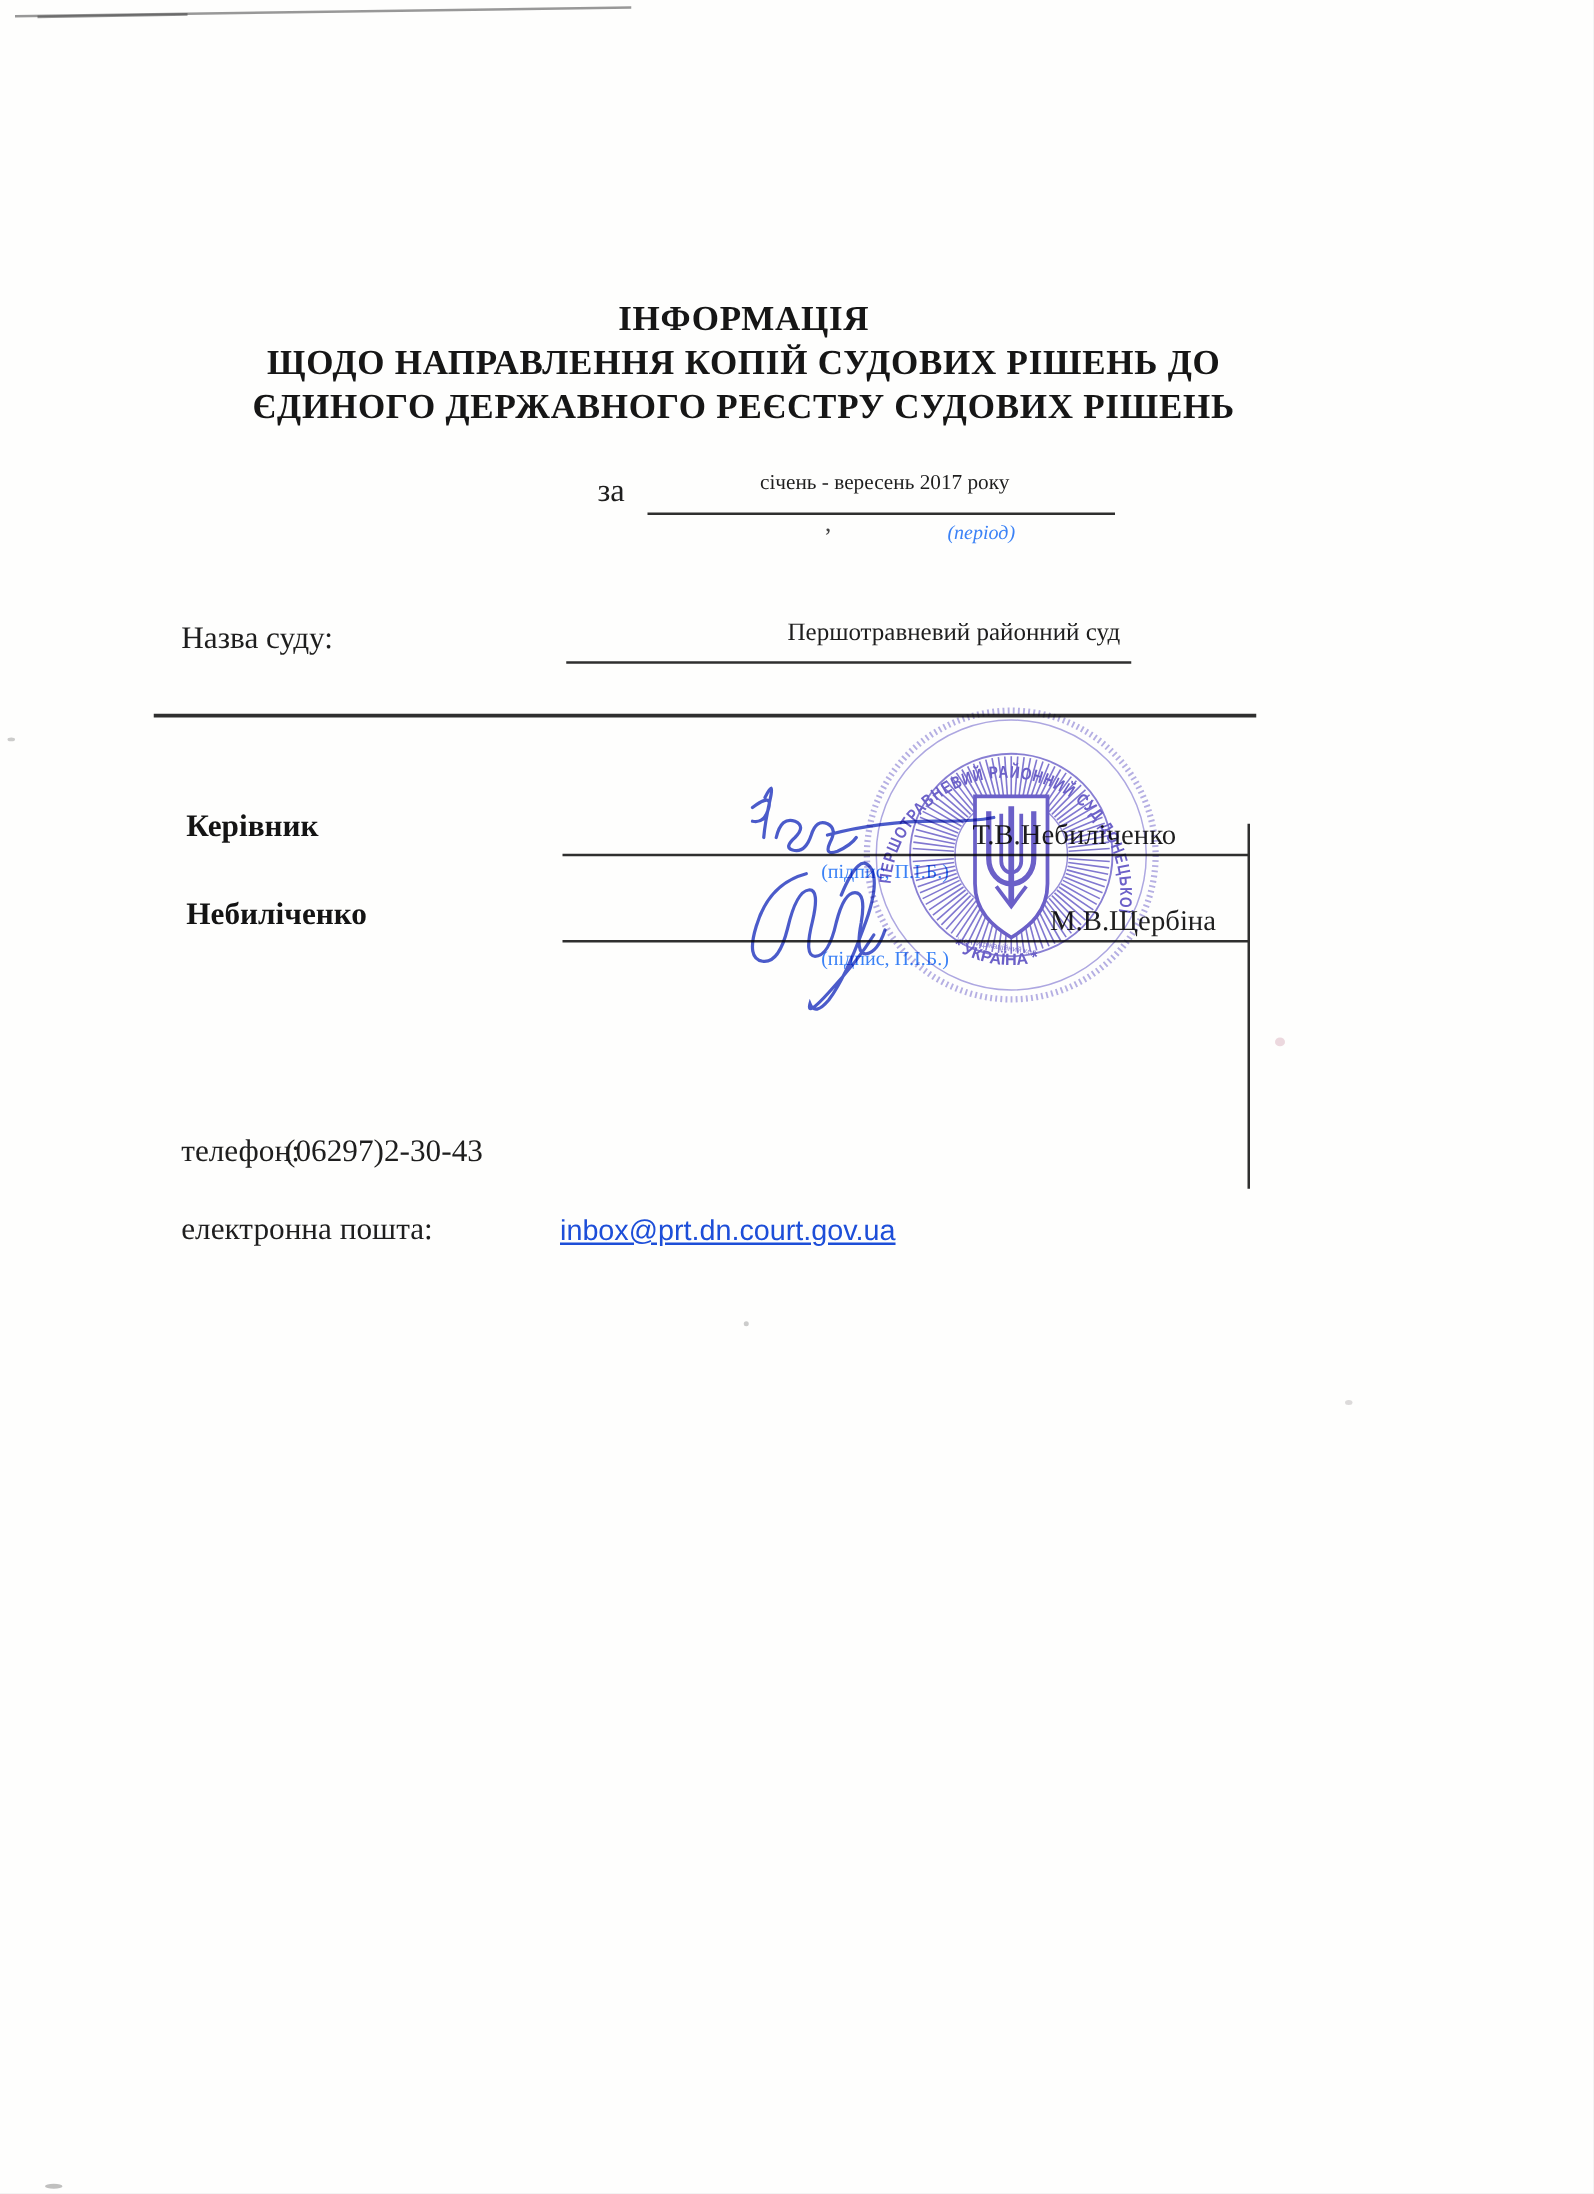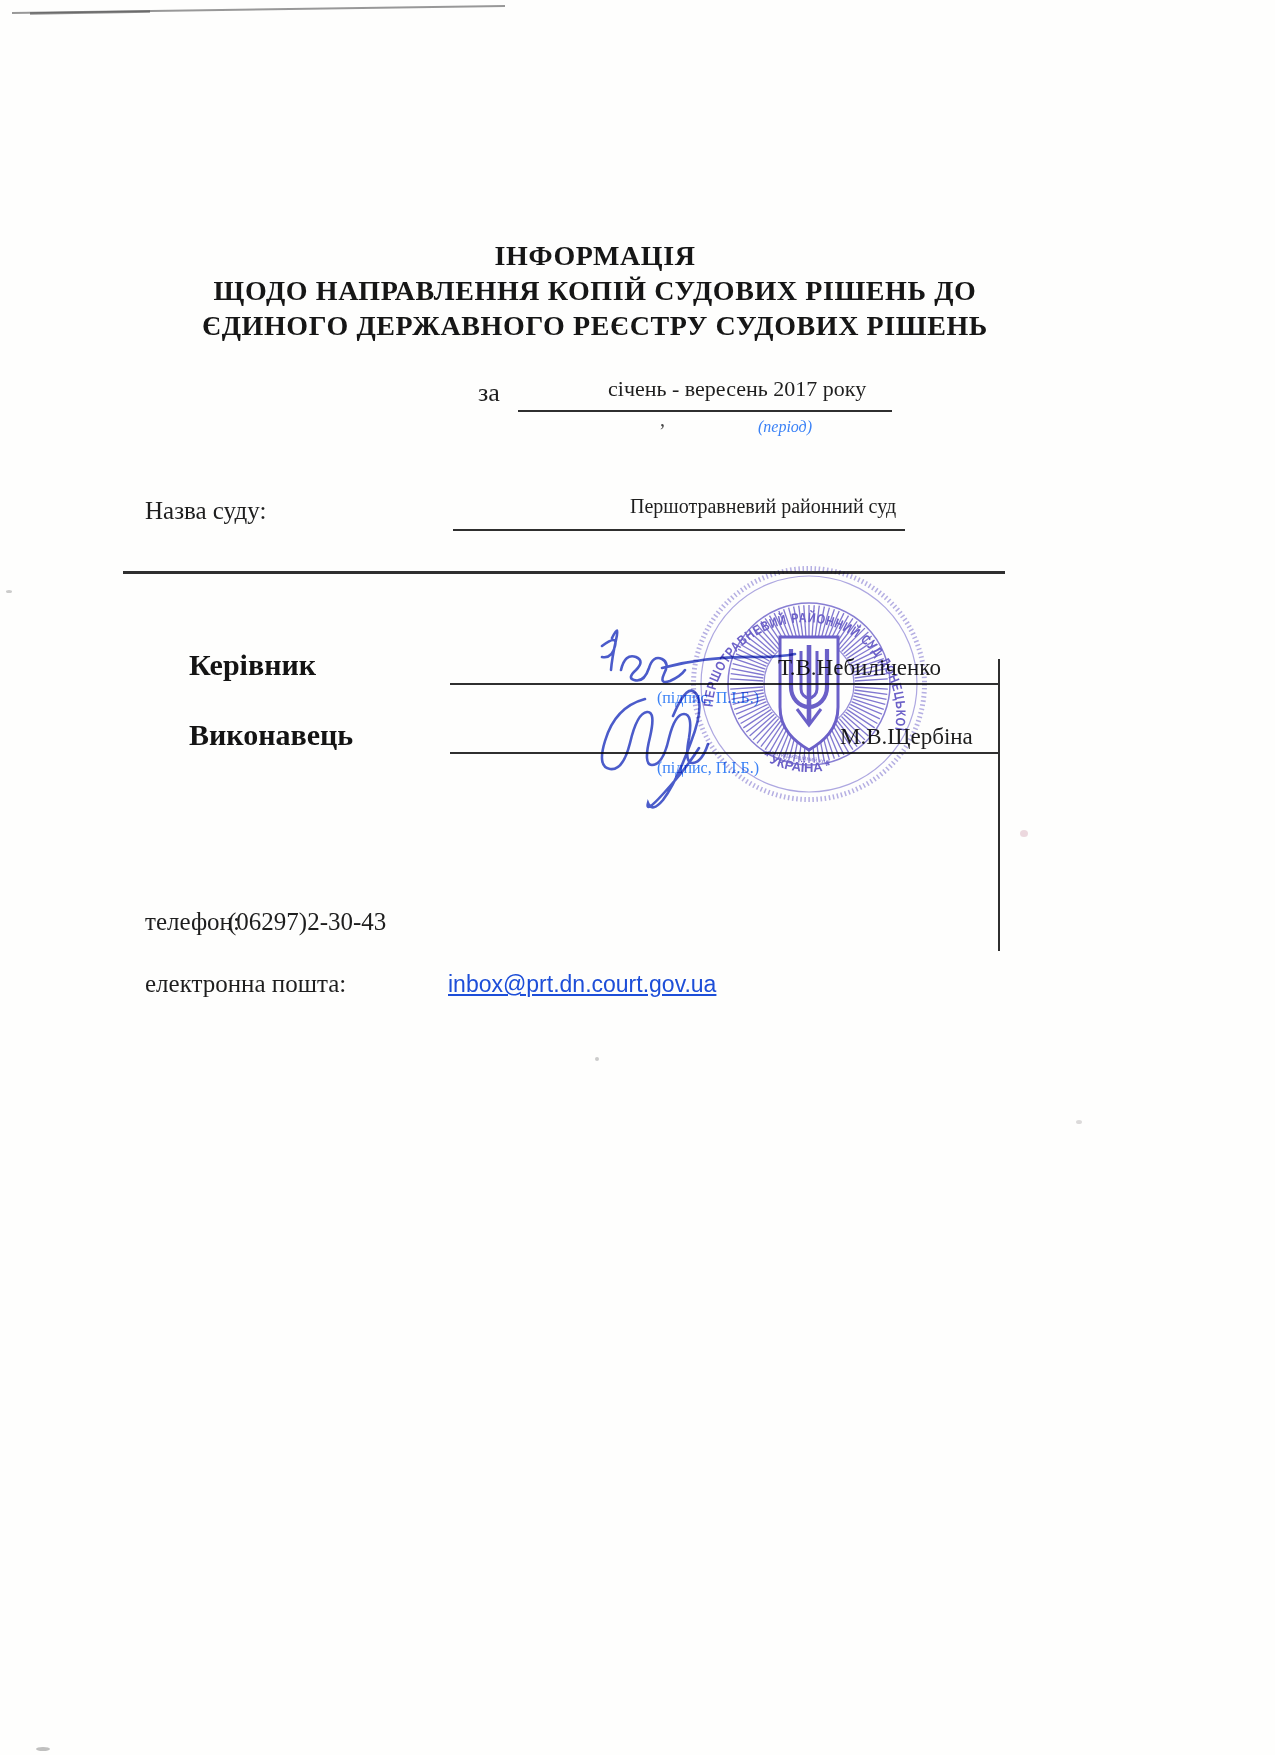--- a/index.html
+++ b/index.html
@@ -10,21 +10,21 @@
   }
   .abs{position:absolute;}
   .rule{position:absolute;background:#2f2f2f;height:2px;}
   .title-block{
     left:95px;top:238px;width:1000px;text-align:center;
     font-weight:bold;font-size:28px;line-height:35px;letter-spacing:.6px;
     color:#161616;
   }
   .serif24{font-size:25px;}
   .serif23{font-size:23px;}
-  .bold-label{font-weight:bold;font-size:30px;color:#141414;margin-left:40px;}
+  .bold-label{font-weight:bold;font-size:25px;color:#141414;}
   .caption{font-size:16px;color:#3b82f6;}
   .italic{font-style:italic;}
   .email-link{
     font-family:"Liberation Sans", sans-serif;font-size:23px;
     text-decoration:underline;color:#1d4ed8;
   }
   .speck{position:absolute;border-radius:50%;}
   svg text{font-family:"Liberation Sans", sans-serif;}
   #sunburst line{stroke:#5b4ec4;stroke-width:1.3;opacity:.85;}
   .ink-layer{mix-blend-mode:multiply;}
@@ -39,37 +39,37 @@
     <line x1="30" y1="13.5" x2="150" y2="11.5" stroke="#4e4e4e" stroke-width="2.4" opacity=".6"></line>
   </svg>
 
   <div class="abs title-block">
     <div>ІНФОРМАЦІЯ</div>
     <div>ЩОДО НАПРАВЛЕННЯ КОПІЙ СУДОВИХ РІШЕНЬ ДО</div>
     <div>ЄДИНОГО ДЕРЖАВНОГО РЕЄСТРУ СУДОВИХ РІШЕНЬ</div>
   </div>
 
   <span class="abs" style="left:478px;top:378px;font-size:26px;">за</span>
-  <span class="abs" style="left:608px;top:376px;font-size:22px;">січень  - вересень 2017 року</span>
+  <span class="abs" style="left:608px;top:376px;font-size:17px;">січень  - вересень 2017 року</span>
   <div class="rule" style="left:518px;top:410px;width:374px;"></div>
   <span class="abs" style="left:660px;top:408px;font-size:20px;color:#444;">,</span>
   <span class="abs caption italic" style="left:700px;top:418px;width:170px;text-align:center;">(період)</span>
 
   <span class="abs serif24" style="left:145px;top:497px;">Назва суду:</span>
   <span class="abs serif24" style="left:630px;top:495px;font-size:20px;">Першотравневий районний суд</span>
   <div class="rule" style="left:453px;top:529px;width:452px;"></div>
 
   <div class="rule" style="left:123px;top:571px;width:882px;height:2.5px;"></div>
 
   <span class="abs bold-label" style="left:149px;top:648px;">Керівник</span>
   <span class="abs serif23" style="left:778px;top:655px;">Т.В.Небиліченко</span>
   <div class="rule" style="left:450px;top:683px;width:549px;"></div>
   <span class="abs caption" style="left:633px;top:689px;width:150px;text-align:center;">(підпис, П.І.Б.)</span>
 
-  <span class="abs bold-label" style="left:149px;top:718px;">Виконавець</span>
+  <span class="abs bold-label" style="left:149px;top:718px;">Небиліченко</span>
   <span class="abs serif23" style="left:840px;top:724px;">М.В.Щербіна</span>
   <div class="rule" style="left:450px;top:752px;width:549px;"></div>
   <span class="abs caption" style="left:633px;top:759px;width:150px;text-align:center;">(підпис, П.І.Б.)</span>
 
   <div class="rule" style="left:998px;top:659px;width:2px;height:292px;"></div>
 
   <span class="abs serif24" style="left:145px;top:908px;">телефон:</span>
   <span class="abs serif24" style="left:228px;top:908px;">(06297)2-30-43</span>
   <span class="abs serif24" style="left:145px;top:970px;">електронна пошта:</span>
   <span class="abs email-link" style="left:448px;top:971px;">inbox@prt.dn.court.gov.ua</span>

